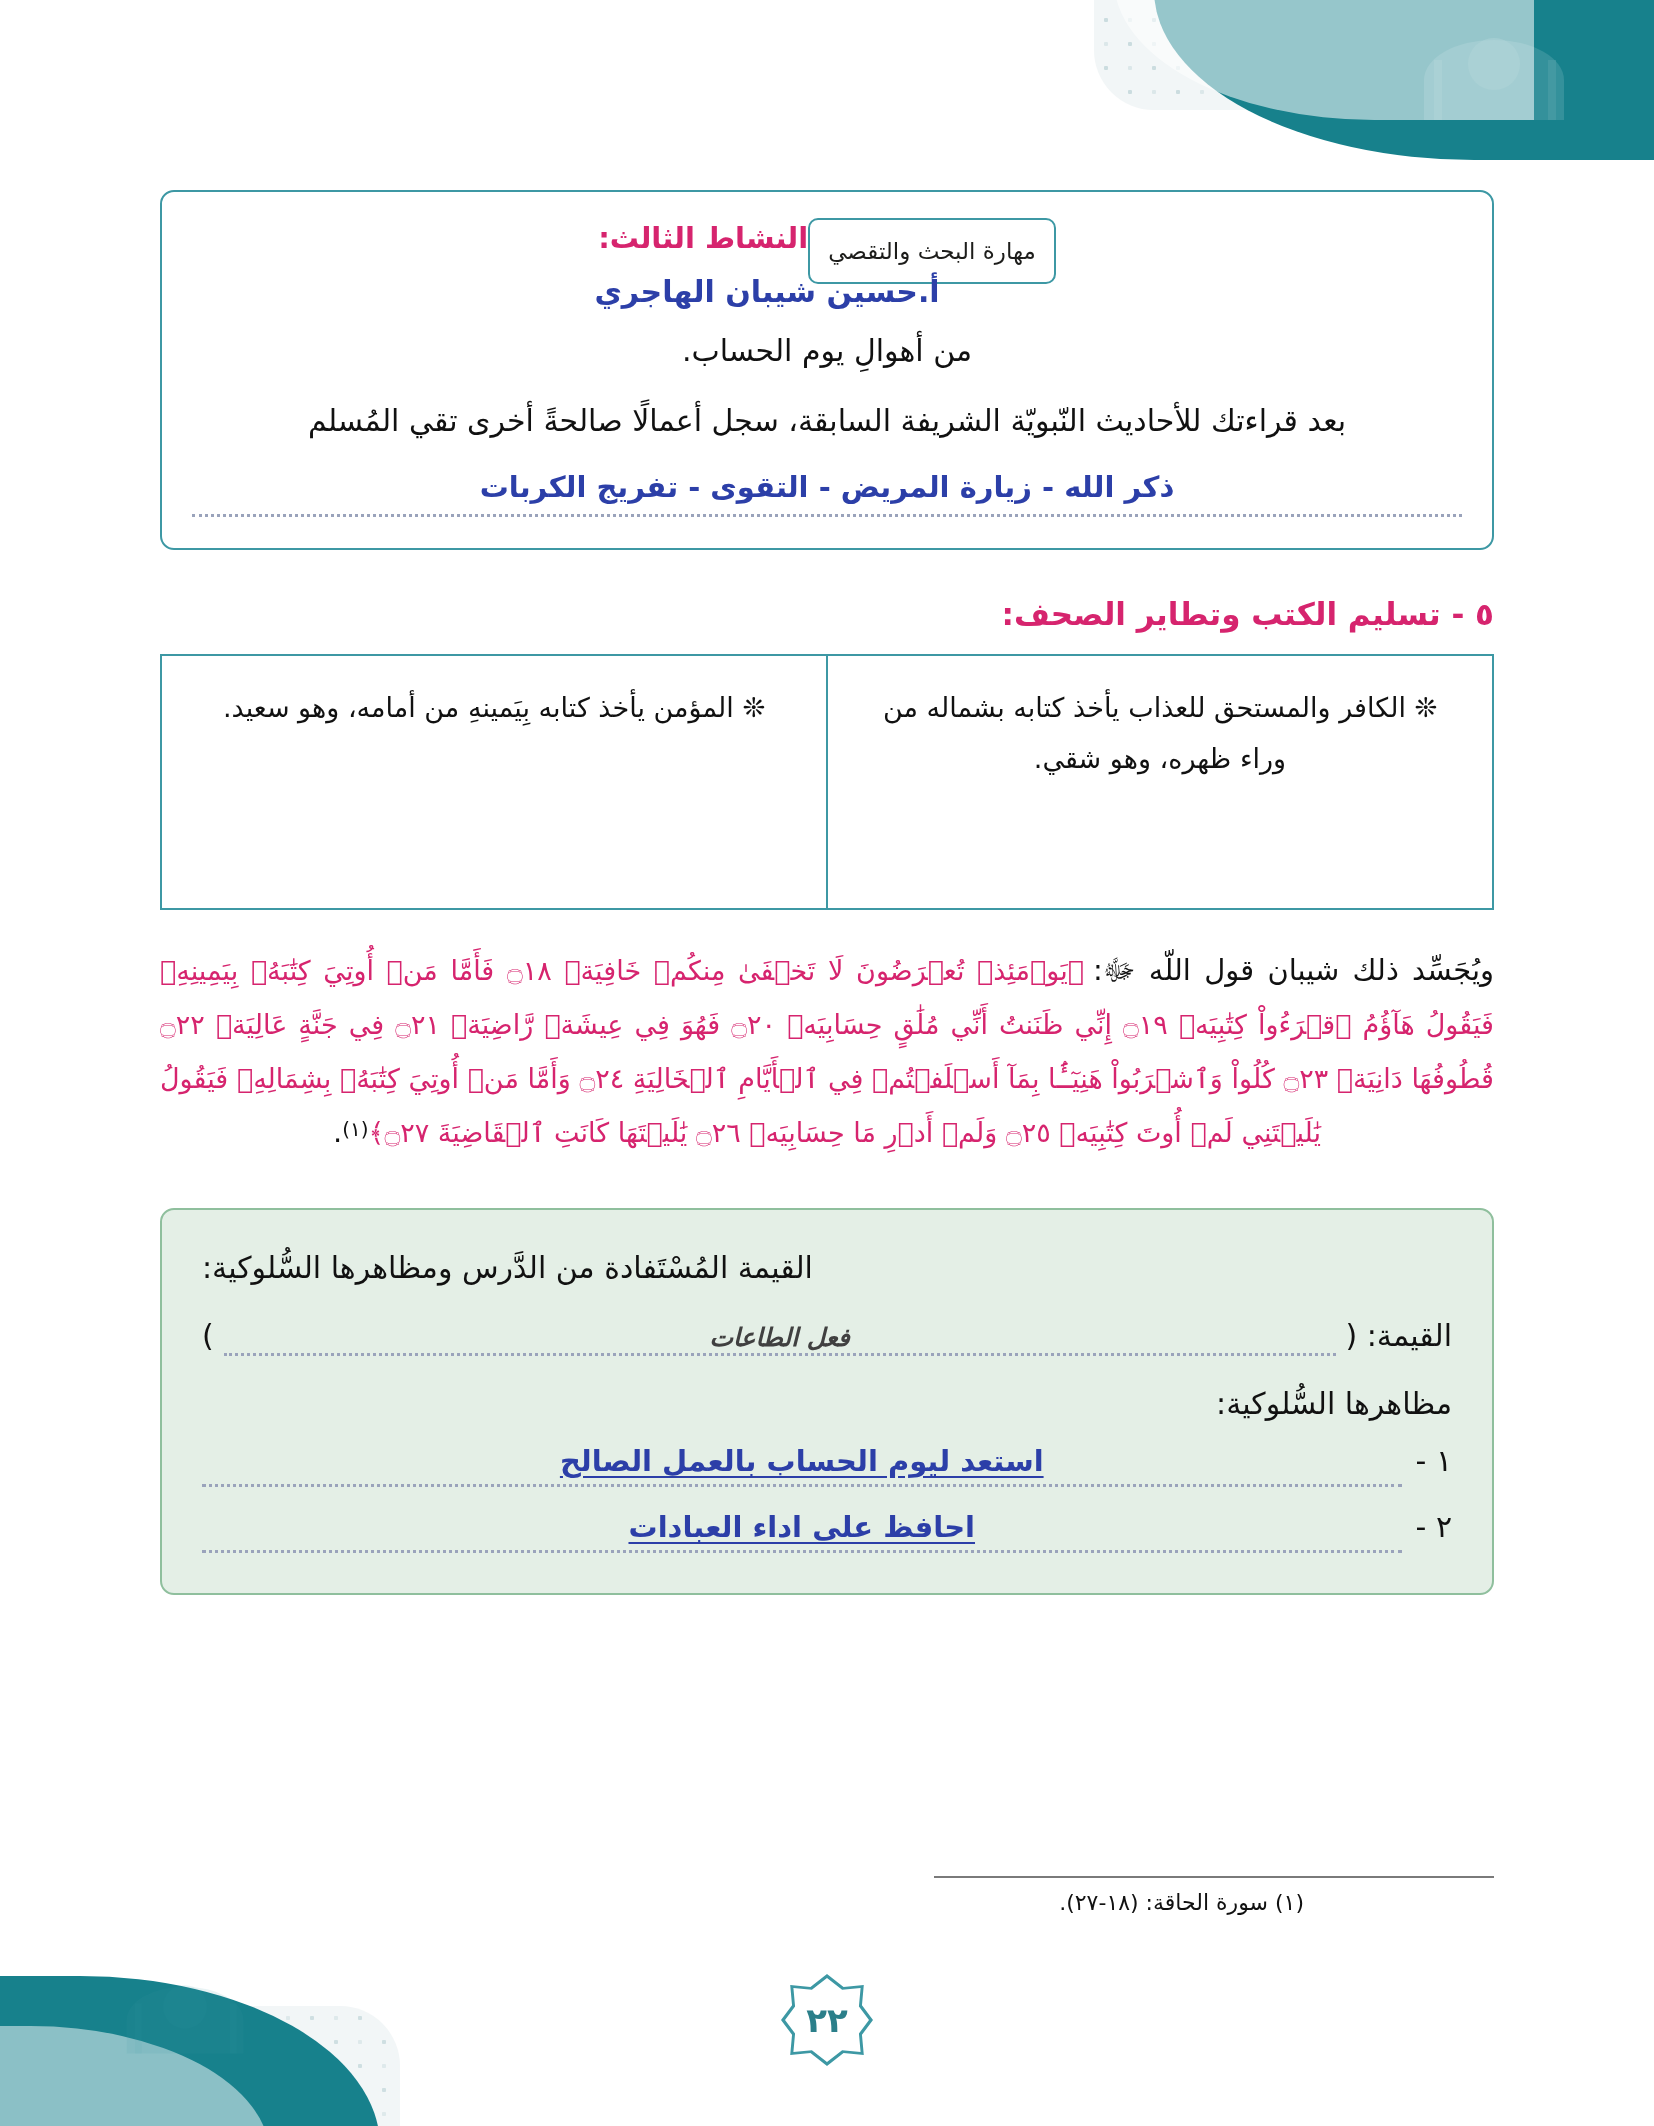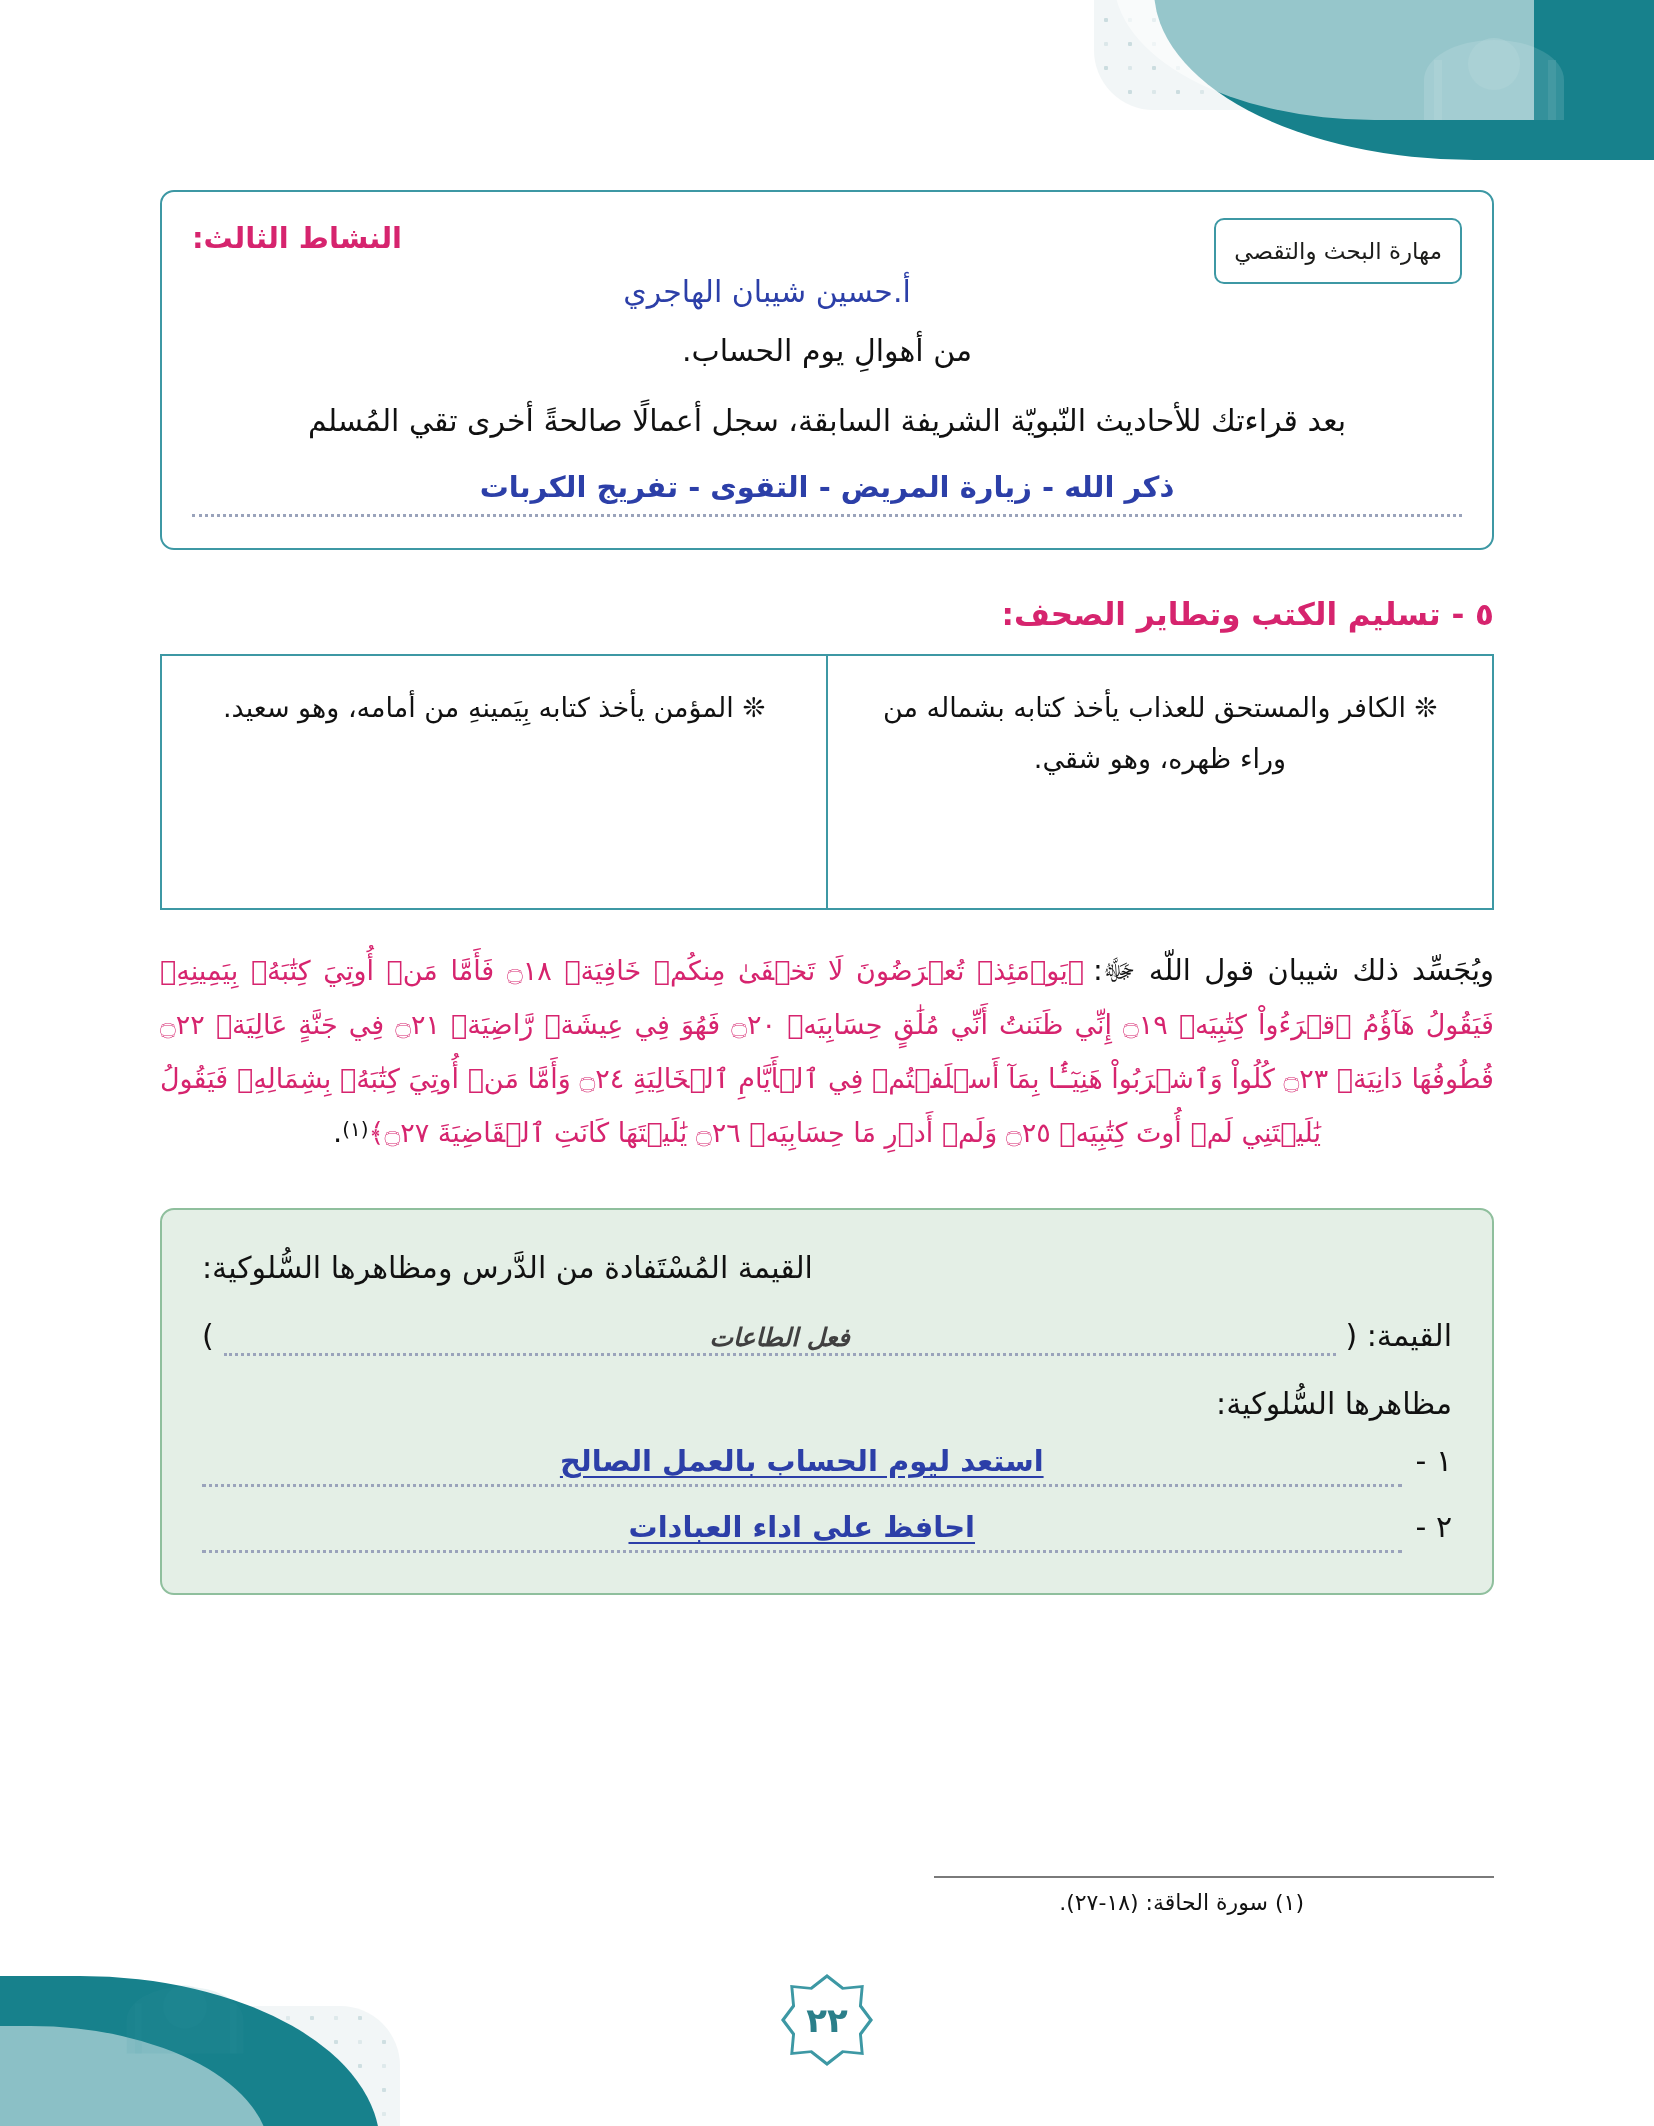--- a/index.html
+++ b/index.html
@@ -160,41 +160,41 @@
     border: 2px solid #3d98a4;
     border-radius: 14px;
     padding: 26px 30px 30px 30px;
     position: relative;
     min-height: 360px;
     box-sizing: border-box;
   }
   .activity-head {
     display: flex;
     flex-direction: row-reverse;
-    justify-content: space-between;
+    justify-content: center;
     align-items: flex-start;
   }
   .activity-title {
     color: #d6246e;
     font-size: 29px;
     font-weight: bold;
     line-height: 1.4;
   }
   .skill-chip {
     border: 2px solid #3d98a4;
     border-radius: 10px;
     padding: 18px 18px;
     color: #1d1d1b;
     font-size: 23px;
     white-space: nowrap;
   }
   .teacher-name {
     color: #2c3fa8;
     font-size: 30px;
-    font-weight: normal;
+    font-weight: bold;
     text-align: center;
     margin-top: -10px;
     margin-right: 120px;
   }
   .activity-text {
     color: #111;
     font-size: 30px;
     line-height: 1.85;
     text-align: center;
     margin-top: 14px;

